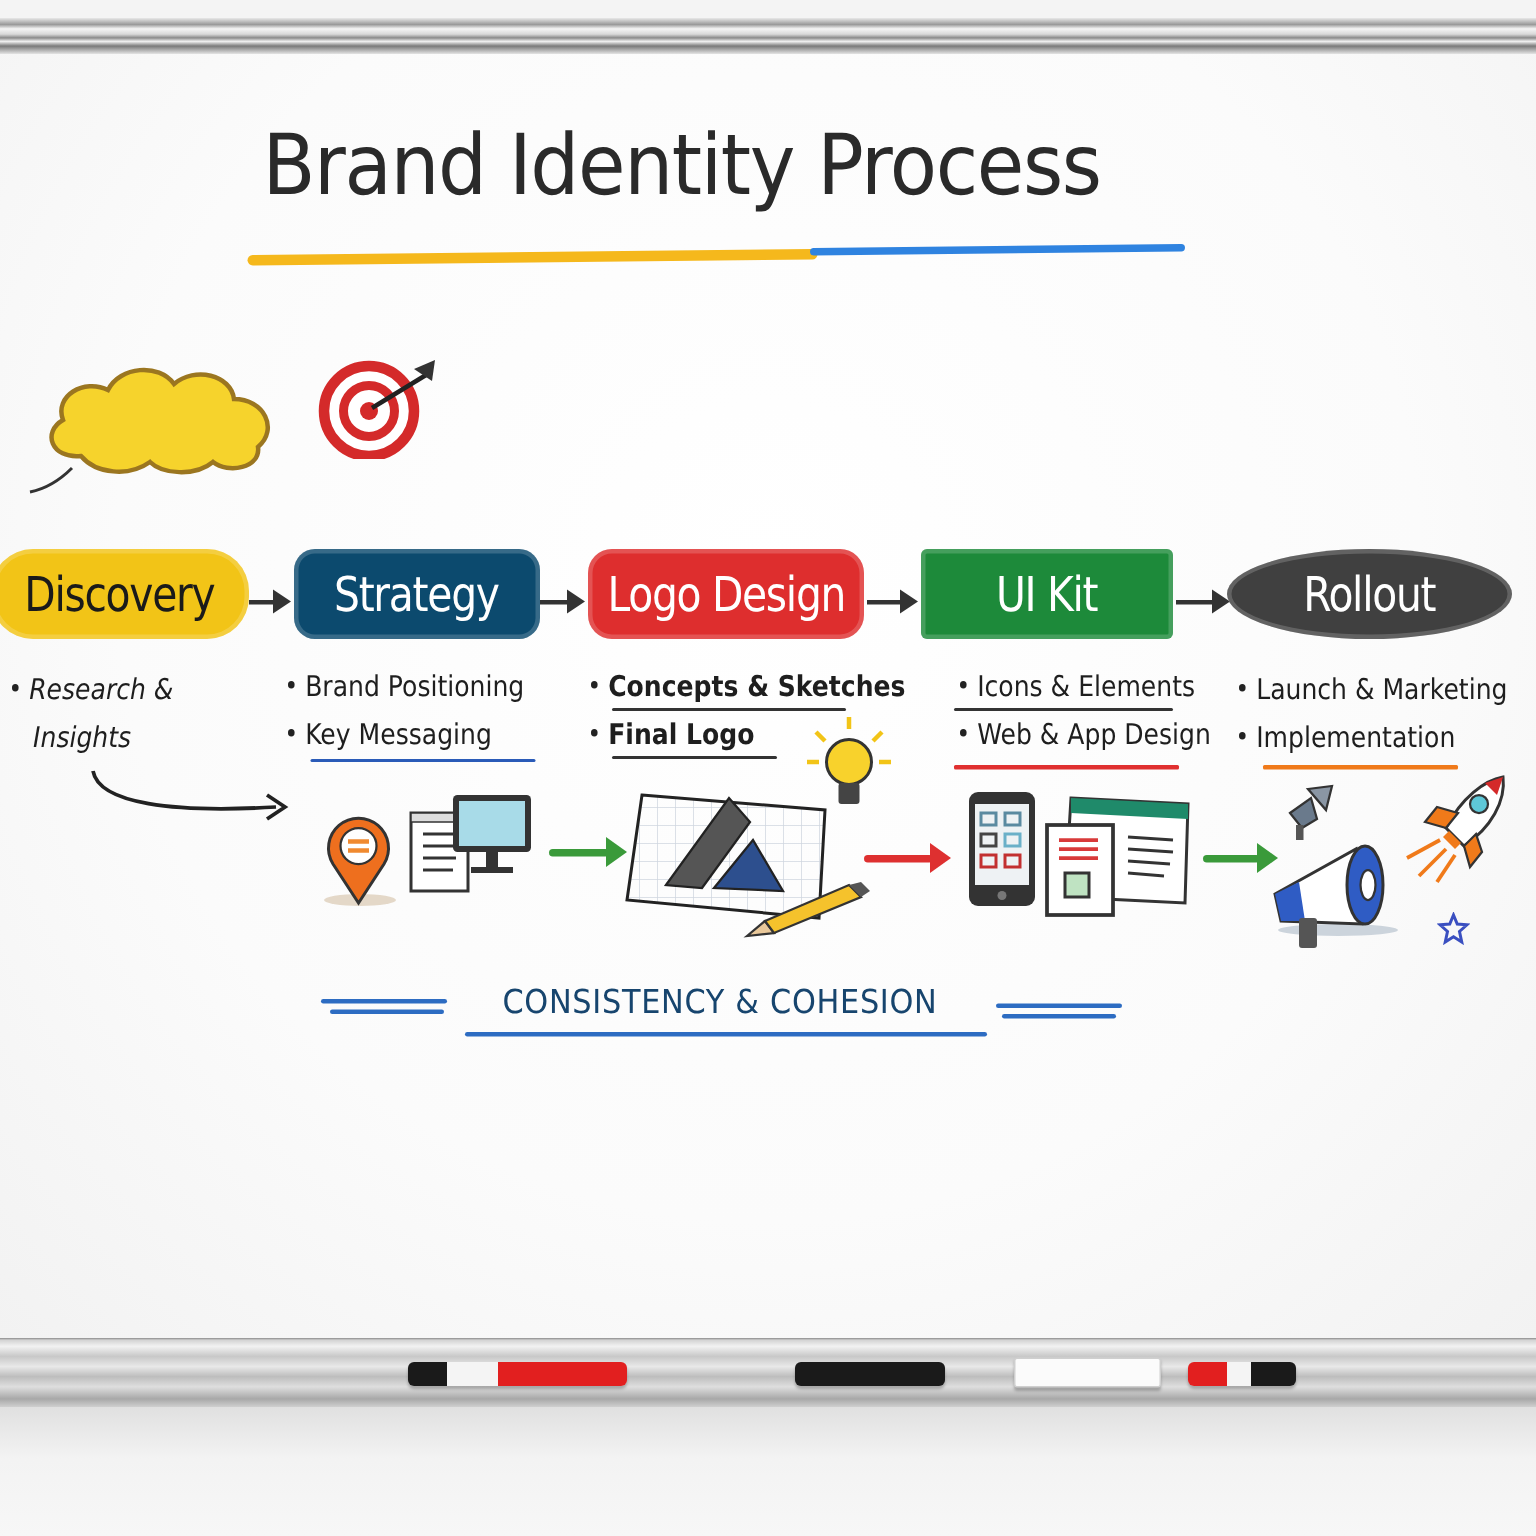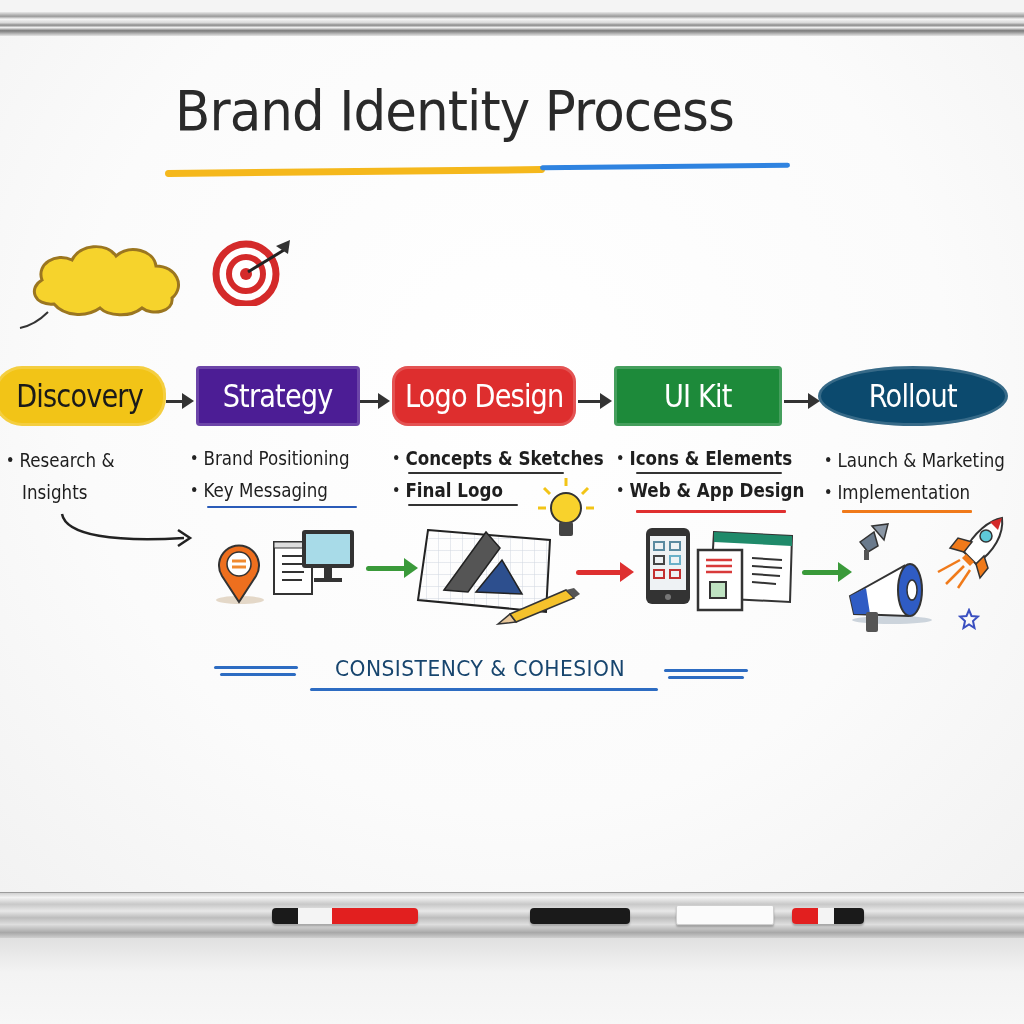--- a/index.html
+++ b/index.html
@@ -84,40 +84,40 @@
   <circle cx="36" cy="38" r="6" fill="#d42a2a"></circle>
   <line x1="38" y1="36" x2="74" y2="14" stroke="#222" stroke-width="3"></line>
   <path d="M66 10 L80 4 L78 18 Z" fill="#333"></path>
 </svg>
 
 <div class="stage" style="left:-6px; width:172px; background:#f2c417; color:#1a1a1a; border-radius:28px;">
   <span class="lbl">Discovery</span>
 </div>
 <div class="arrow" style="left:166px; width:24px;"></div>
 
-<div class="stage" style="left:196px; width:164px; background:#4c1d95; color:#fff; border-radius:4px;">
+<div class="stage" style="left:196px; width:164px; background:#0c4a6e; color:#fff; border-radius:14px;">
   <span class="lbl">Strategy</span>
 </div>
 <div class="arrow" style="left:360px; width:26px;"></div>
 
 <div class="stage" style="left:392px; width:184px; background:#de2e2e; color:#fff; border-radius:16px;">
   <span class="lbl">Logo Design</span>
 </div>
 <div class="arrow" style="left:578px; width:30px;"></div>
 
 <div class="stage" style="left:614px; width:168px; background:#1d8a3a; color:#fff; border-radius:4px;">
   <span class="lbl">UI Kit</span>
 </div>
 <div class="arrow" style="left:784px; width:32px;"></div>
 
-<div class="stage" style="left:818px; width:190px; background:#0c4a6e; color:#fff; border-radius:50%;">
+<div class="stage" style="left:818px; width:190px; background:#404040; color:#fff; border-radius:50%;">
   <span class="lbl">Rollout</span>
 </div>
 
-<div class="bullets" style="left:8px; top:444px;">
+<div class="bullets" style="left:8px; top:444px;font-style:italic;">
   <div class="row"><span class="dot"></span><span>Research &amp;</span></div>
   <div class="row" style="padding-left:16px;"><span>Insights</span></div>
 </div>
 <svg class="icon" style="left:56px; top:510px;" width="140" height="40" viewBox="0 0 140 40">
   <path d="M6 4 C10 26 60 32 128 28" fill="none" stroke="#222" stroke-width="2.5"></path>
   <path d="M122 20 L134 28 L122 36" fill="none" stroke="#222" stroke-width="2.5"></path>
 </svg>
 
 <div class="bullets" style="left:192px; top:442px;">
   <div class="row"><span class="dot"></span><span>Brand Positioning</span></div>
@@ -125,21 +125,21 @@
 </div>
 <div class="uline" style="left:207px; top:506px; width:150px; background:#2a5bb8;"></div>
 
 <div class="bullets" style="left:394px; top:442px;font-weight:bold;">
   <div class="row"><span class="dot"></span><span>Concepts &amp; Sketches</span></div>
   <div class="row"><span class="dot"></span><span>Final Logo</span></div>
 </div>
 <div class="uline" style="left:408px; top:472px; width:156px; background:#333;"></div>
 <div class="uline" style="left:408px; top:504px; width:110px; background:#333;"></div>
 
-<div class="bullets" style="left:618px; top:442px;font-weight:bold;">
+<div class="bullets" style="left:640px; top:442px;">
   <div class="row"><span class="dot"></span><span>Icons &amp; Elements</span></div>
   <div class="row"><span class="dot"></span><span>Web &amp; App Design</span></div>
 </div>
 <div class="uline" style="left:636px; top:472px; width:146px; background:#333;"></div>
 <div class="uline" style="left:636px; top:510px; width:150px; height:3px; background:#e03030;"></div>
 
 <div class="bullets" style="left:826px; top:444px;">
   <div class="row"><span class="dot"></span><span>Launch &amp; Marketing</span></div>
   <div class="row"><span class="dot"></span><span>Implementation</span></div>
 </div>

